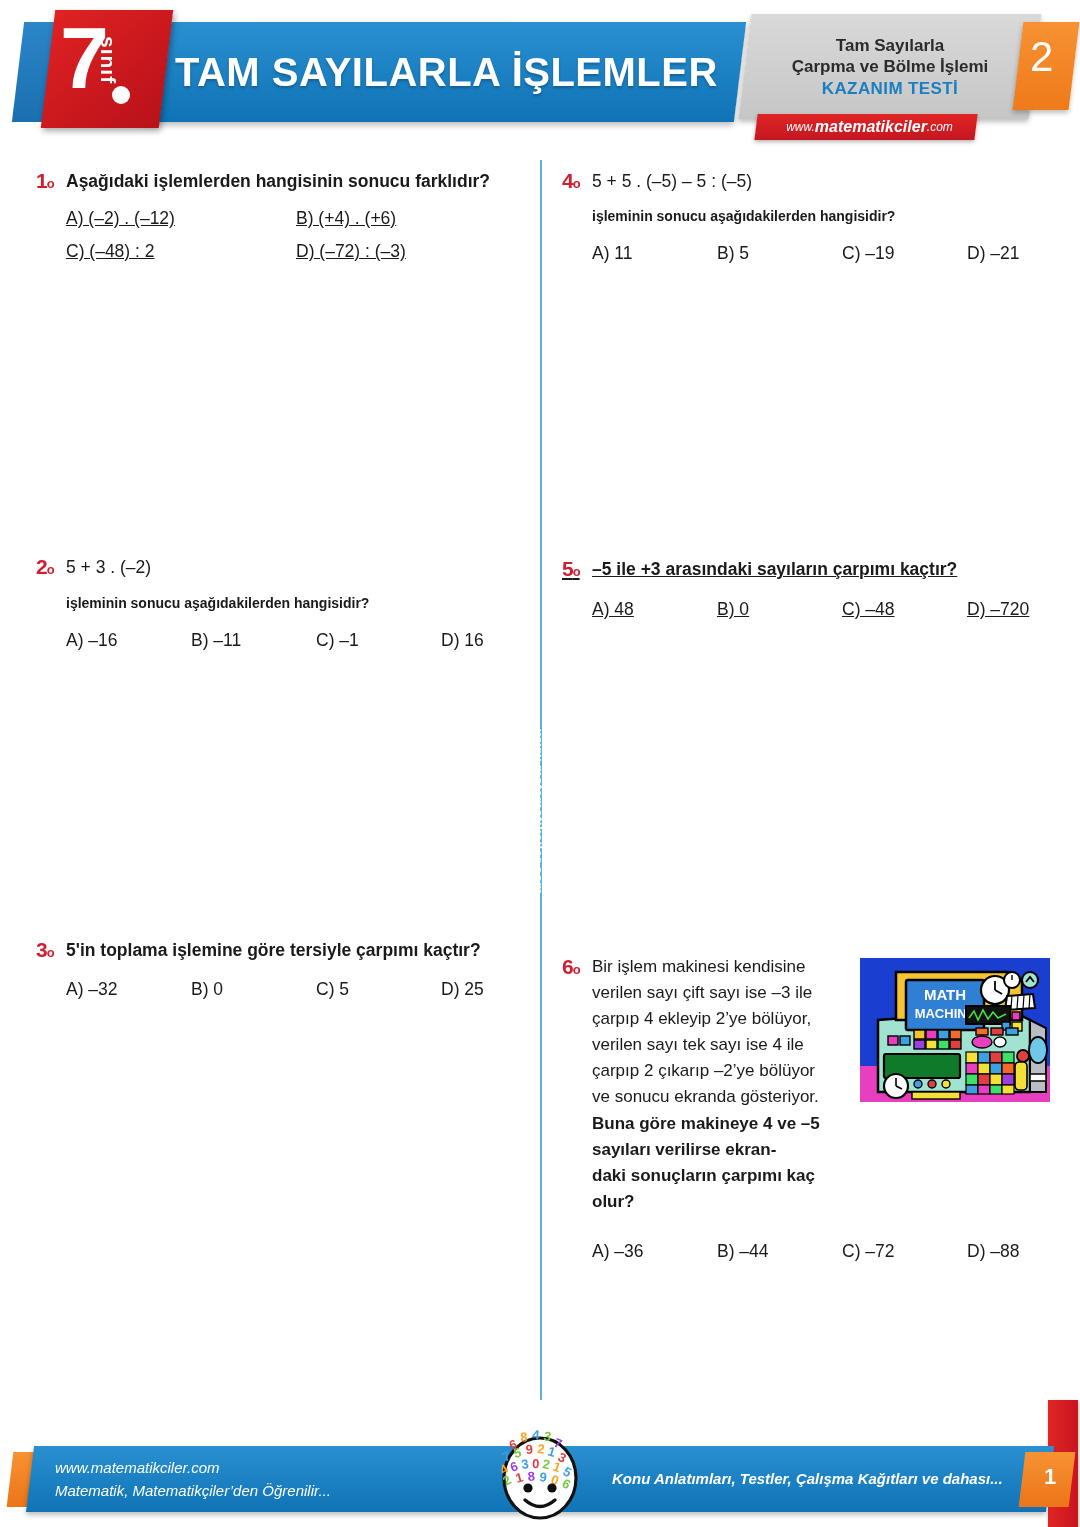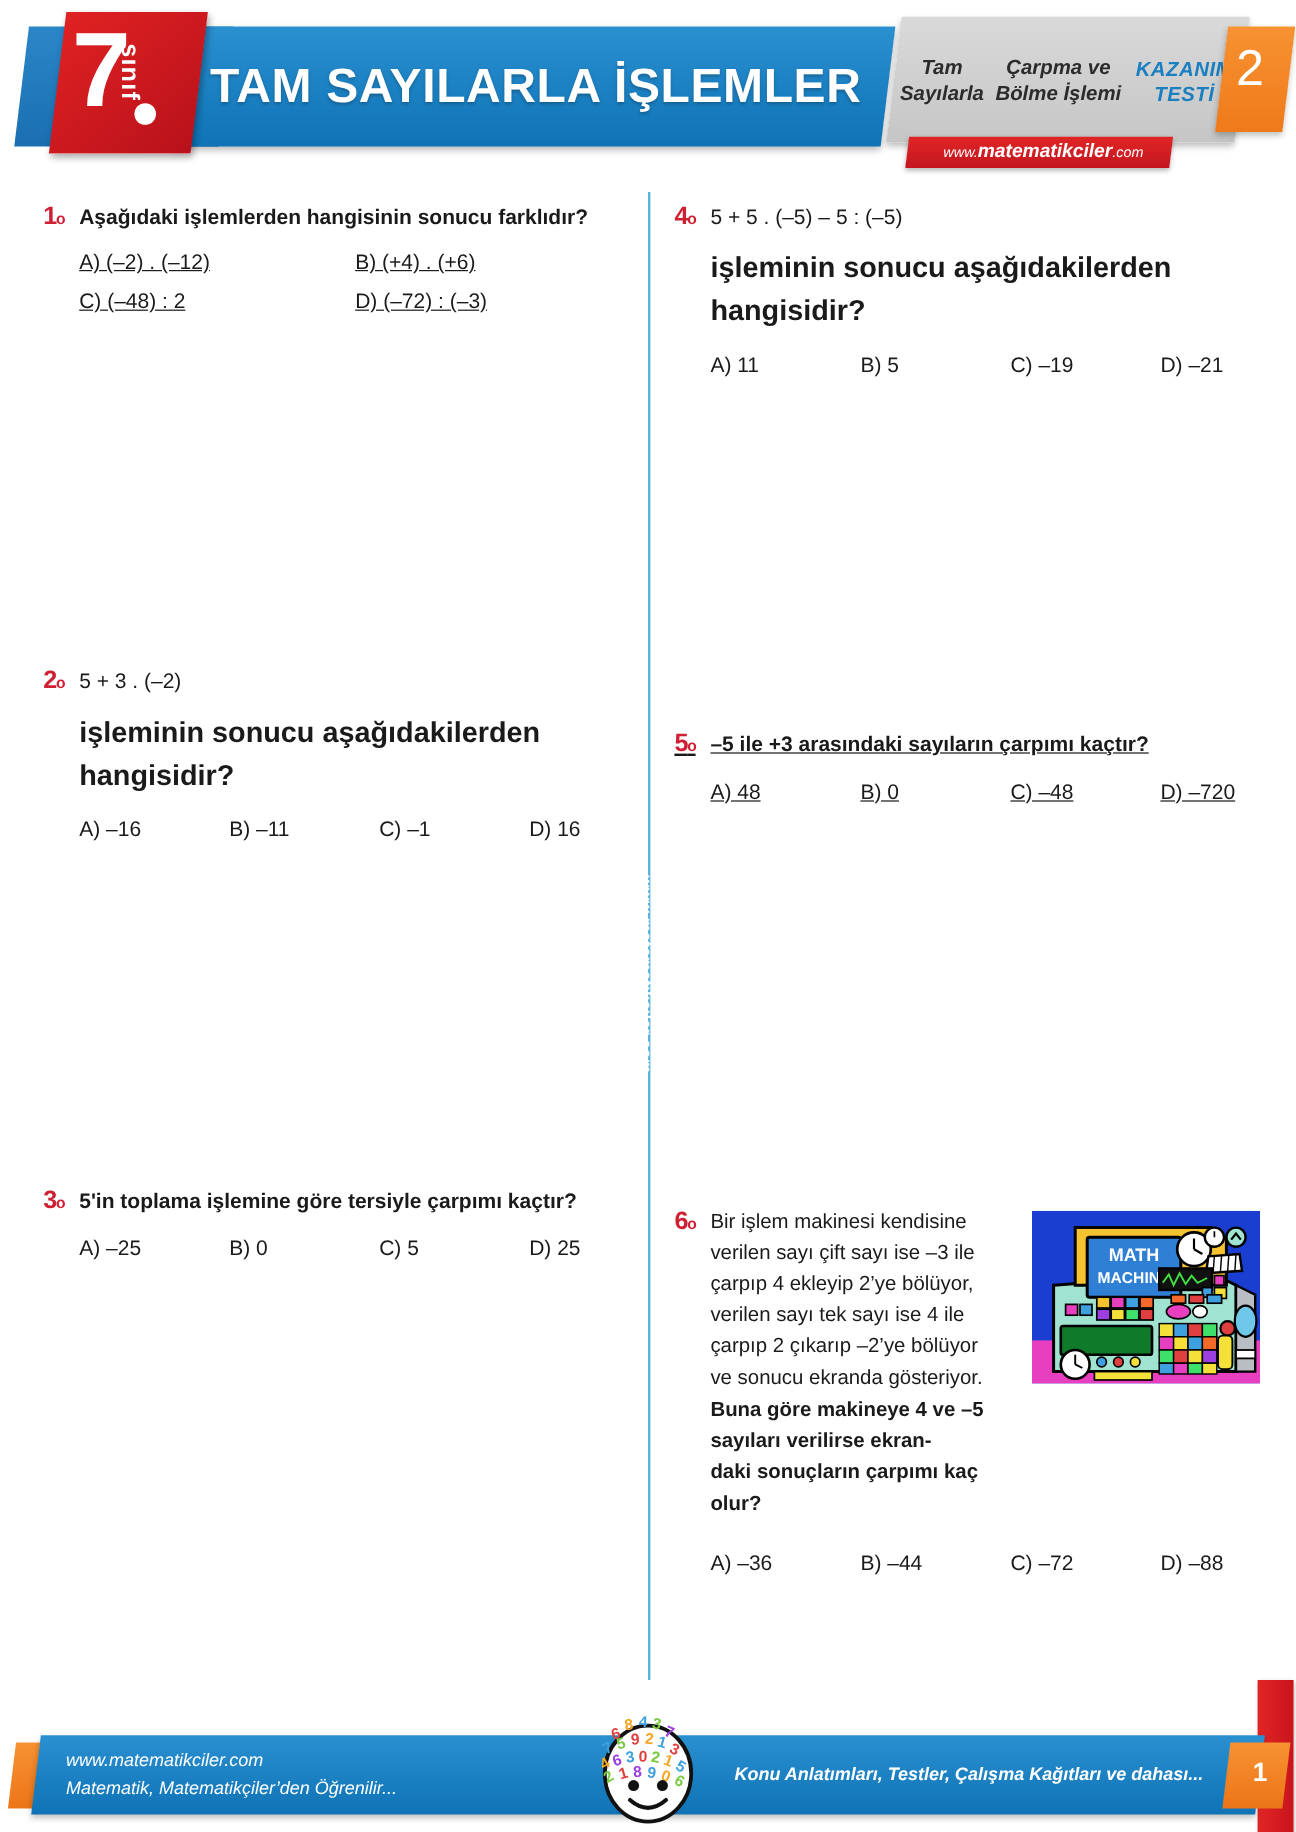--- a/index.html
+++ b/index.html
@@ -58,22 +58,22 @@
   }
 
   .hdr-gray{
     position:absolute;left:745px;top:14px;width:290px;height:105px;
     background:linear-gradient(180deg,#d9d9d9 0%,#c6c6c6 100%);
     transform:skewX(-7deg);
     box-shadow:0 3px 5px rgba(0,0,0,.25);
   }
   .hdr-gray-inner{
     position:absolute;left:750px;top:22px;width:280px;height:92px;
-    display:flex;flex-direction:row;align-items:center;justify-content:center;
-    text-align:center;line-height:1.22;font-style:italic;
+    display:flex;flex-direction:column;align-items:center;justify-content:center;
+    text-align:center;line-height:1.22;
   }
   .hdr-sub1{color:#2b2b2b;font-size:17px;font-weight:bold;}
   .hdr-sub2{color:#2b2b2b;font-size:17px;font-weight:bold;}
   .hdr-kazanim{color:#1a7fc1;font-size:17px;font-weight:bold;letter-spacing:.4px;margin-top:2px;}
 
   .hdr-orange{
     position:absolute;left:1018px;top:22px;width:56px;height:88px;
     background:linear-gradient(180deg,#f79232 0%,#ef7a1a 100%);
     transform:skewX(-7deg);
     box-shadow:0 3px 5px rgba(0,0,0,.25);
@@ -132,21 +132,21 @@
     letter-spacing:-1px;
   }
   .qnum .dotcircle{font-size:13px;vertical-align:baseline;}
   .qtext{
     flex:1 1 auto;
     font-size:17.5px;line-height:1.5;color:#1a1a1a;
   }
   .qtext.bold{font-weight:bold;}
   .qtext.plain{font-weight:normal;}
   .q-sub{
-    margin-left:30px;font-size:24px;font-weight:bold;line-height:1.5;
+    margin-left:30px;font-size:14px;font-weight:bold;line-height:1.5;
     margin-top:12px;
   }
   .u{margin-top:25px;}
 
   .opts{
     display:flex;margin-left:30px;margin-top:16px;
     font-size:17.5px;color:#1a1a1a;
   }
   .opts .o{flex:0 0 auto;}
   .opts.four .o{width:125px;}
@@ -276,21 +276,21 @@
   </div>
 
   <div class="q" style="margin-top:286px;">
     <div class="q-head">
       <div class="qnum">
         <span>3</span><span class="dotcircle">ᴏ</span>
       </div>
       <div class="qtext bold">5'in toplama işlemine göre tersiyle çarpımı kaçtır?</div>
     </div>
     <div class="opts four">
-      <div class="o">A) –25</div>
+      <div class="o">A) –32</div>
       <div class="o">B) 0</div>
       <div class="o">C) 5</div>
       <div class="o">D) 25</div>
     </div>
   </div>
 
 </div>
 
 <div class="col-right">
 

